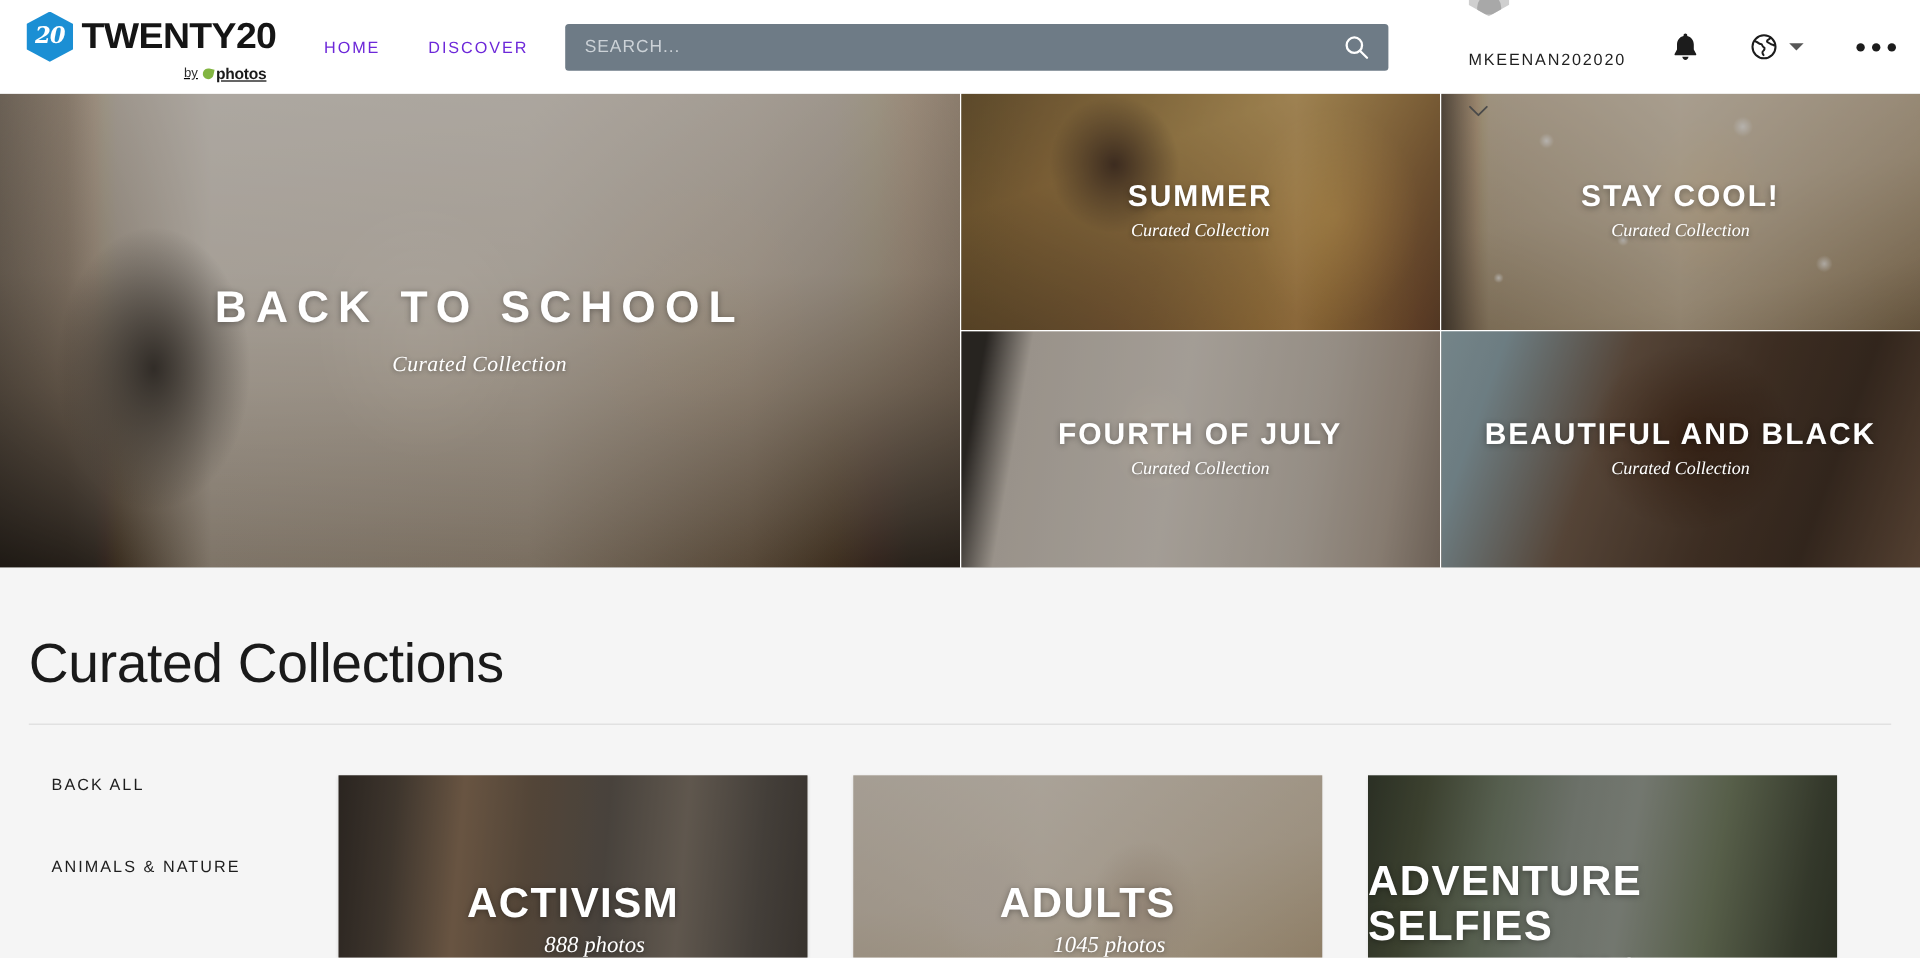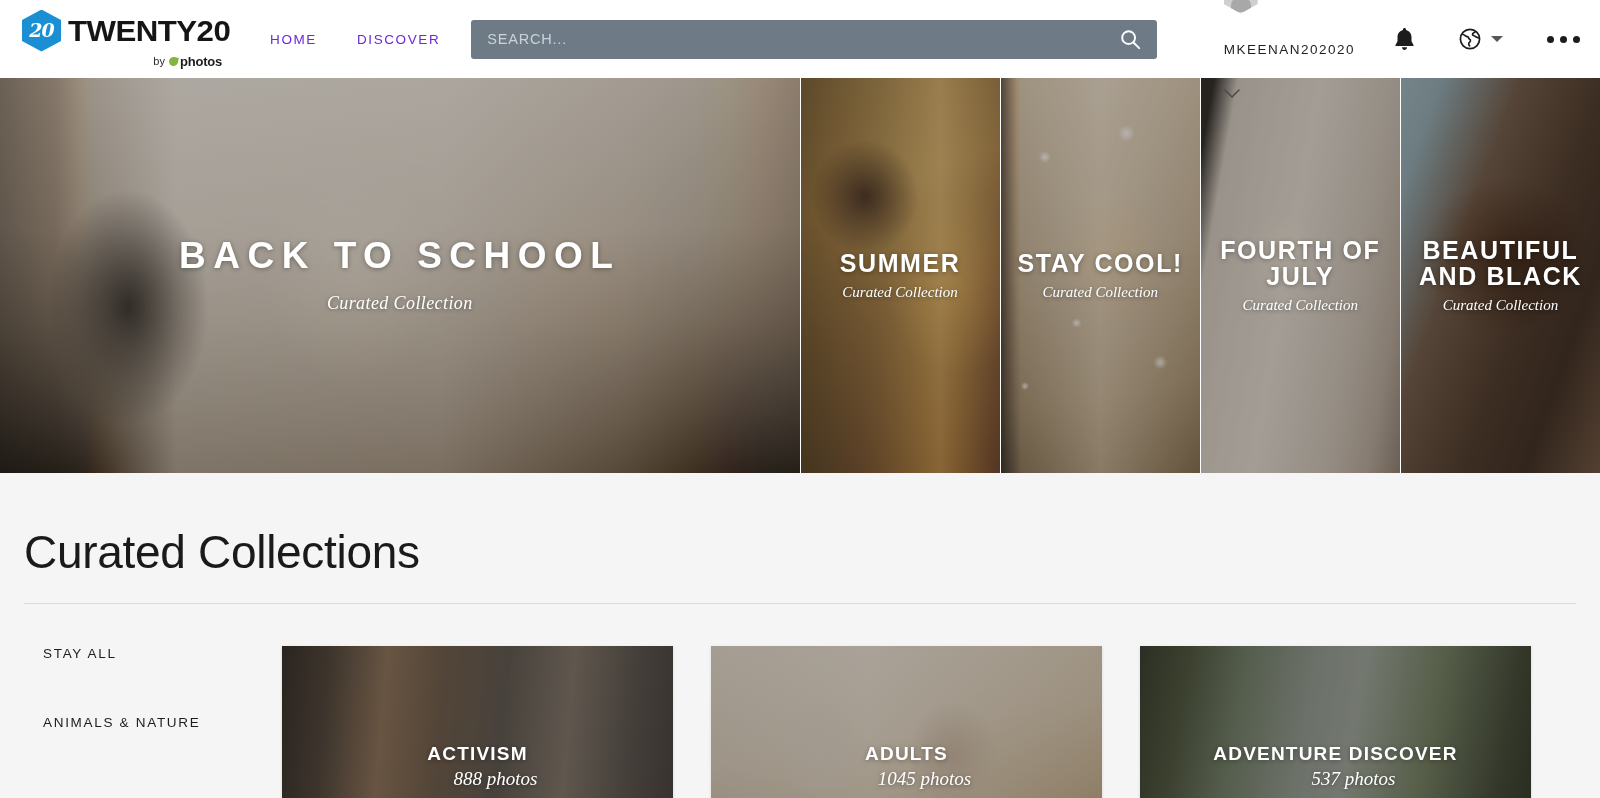--- a/index.html
+++ b/index.html
@@ -54,20 +54,21 @@
     margin-left: 7px;
     line-height: 1;
     transform: scaleX(1.04);
     transform-origin: left center;
   }
   .logo-sub {
     display: flex; align-items: center;
     align-self: flex-end;
     margin-top: 2px;
     margin-right: 2px;
+    text-decoration: underline;
   }
   .logo-sub .by { font-size: 11px; color: #2c2c2c; margin-right: 4px; letter-spacing: 0; }
   .logo-sub .leaf {
     width: 9px; height: 9px; border-radius: 50% 0 50% 50%;
     background: #82b541; margin-right: 2px; transform: rotate(12deg);
   }
   .logo-sub .envato {
     font-size: 13px; font-weight: bold; color: #1b1b1b; letter-spacing: -0.2px;
   }
 
@@ -153,21 +154,21 @@
 
   
   .hero {
     height: 395px;
     display: flex;
     gap: 1px;
     background: #ffffff;
     overflow: hidden;
   }
   .hero-left { width: 778px; position: relative; overflow: hidden; flex: none; }
-  .hero-right { flex: 1; display: flex; flex-direction: row; gap: 1px; }
+  .hero-right { flex: 1; display: flex; flex-direction: column; gap: 1px; }
   .hero-row { flex: 1; display: flex; gap: 1px; min-height: 0; }
   .tile { position: relative; overflow: hidden; flex: 1; min-width: 0; cursor: pointer; }
   .tile .photo { position: absolute; inset: 0; }
   .tile .shade { position: absolute; inset: 0; background: rgba(30,22,16,0.30); }
   .tile .cap {
     position: absolute; inset: 0;
     display: flex; flex-direction: column;
     align-items: center; justify-content: center;
     text-align: center; padding: 0 12px;
   }
@@ -270,21 +271,21 @@
   }
   .card .photo { position: absolute; inset: 0; }
   .card .shade { position: absolute; inset: 0; background: rgba(35,28,22,0.33); }
   .card .cap {
     position: absolute; inset: 0;
     display: flex; flex-direction: column;
     align-items: center; justify-content: center;
     padding-top: 52px;
   }
   .card .cap-title {
-    font-size: 19px; letter-spacing: 1.2px; margin-bottom: 5px;
+    font-size: 35px; letter-spacing: 1.2px; margin-bottom: 5px;
   }
   .card .cap-sub { font-size: 19px; margin-left: 36px; }
 
   .ph-activism {
     background:
       linear-gradient(95deg, #2e2a26 0%, #4a4239 12%, #8a7158 26%, #6a5a49 40%, #5a5650 56%, #7d756a 72%, #53504b 88%, #403d39 100%),
       linear-gradient(180deg, #6f6a62 0%, #55504a 55%, #36332f 100%);
     background-blend-mode: normal, overlay;
   }
   .ph-adults {
@@ -433,21 +434,21 @@
   </div>
 </div>
 
 <div class="collections">
   <h1 class="sec-title">Curated Collections</h1>
   <div class="divider"></div>
 
   <div class="grid-wrap">
 
     <div class="cat-list">
-      <div class="cat-item">STAY ALL</div>
+      <div class="cat-item">BACK ALL</div>
       <div class="cat-item">ANIMALS &amp; NATURE</div>
     </div>
 
     <div class="cards">
 
       <div class="card">
         <div class="photo ph-activism"></div>
         <div class="shade"></div>
         <div class="cap">
           <div class="cap-title">ACTIVISM</div>
@@ -461,20 +462,20 @@
         <div class="cap">
           <div class="cap-title">ADULTS</div>
           <div class="cap-sub">1045 photos</div>
         </div>
       </div>
 
       <div class="card">
         <div class="photo ph-adventure"></div>
         <div class="shade"></div>
         <div class="cap">
-          <div class="cap-title">ADVENTURE DISCOVER</div>
+          <div class="cap-title">ADVENTURE SELFIES</div>
           <div class="cap-sub">537 photos</div>
         </div>
       </div>
 
     </div>
   </div>
 </div>
 
 </body></html>

